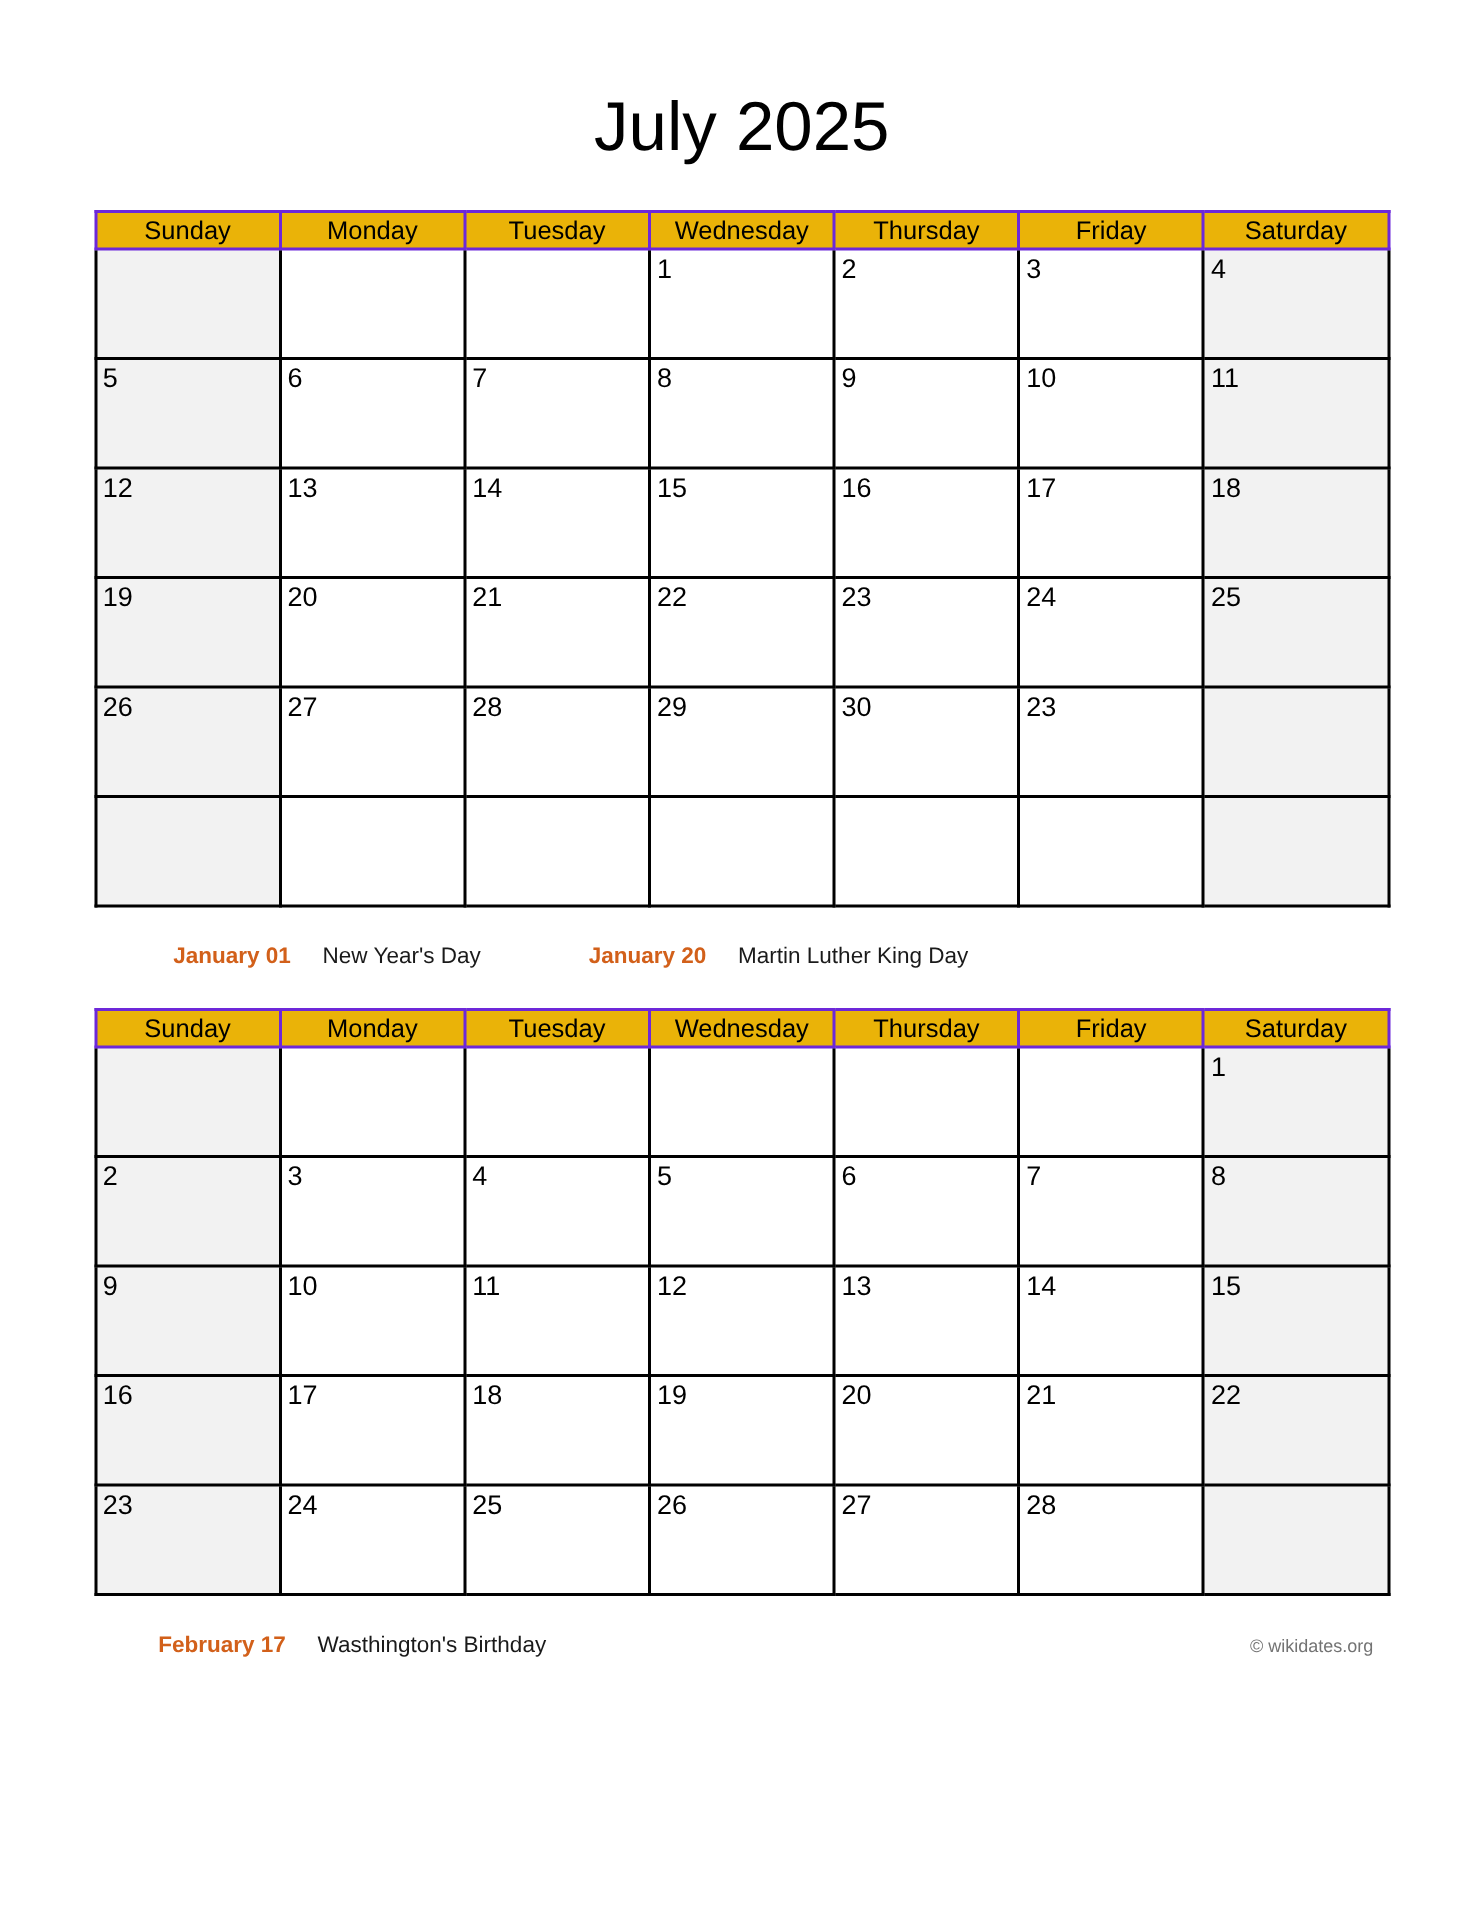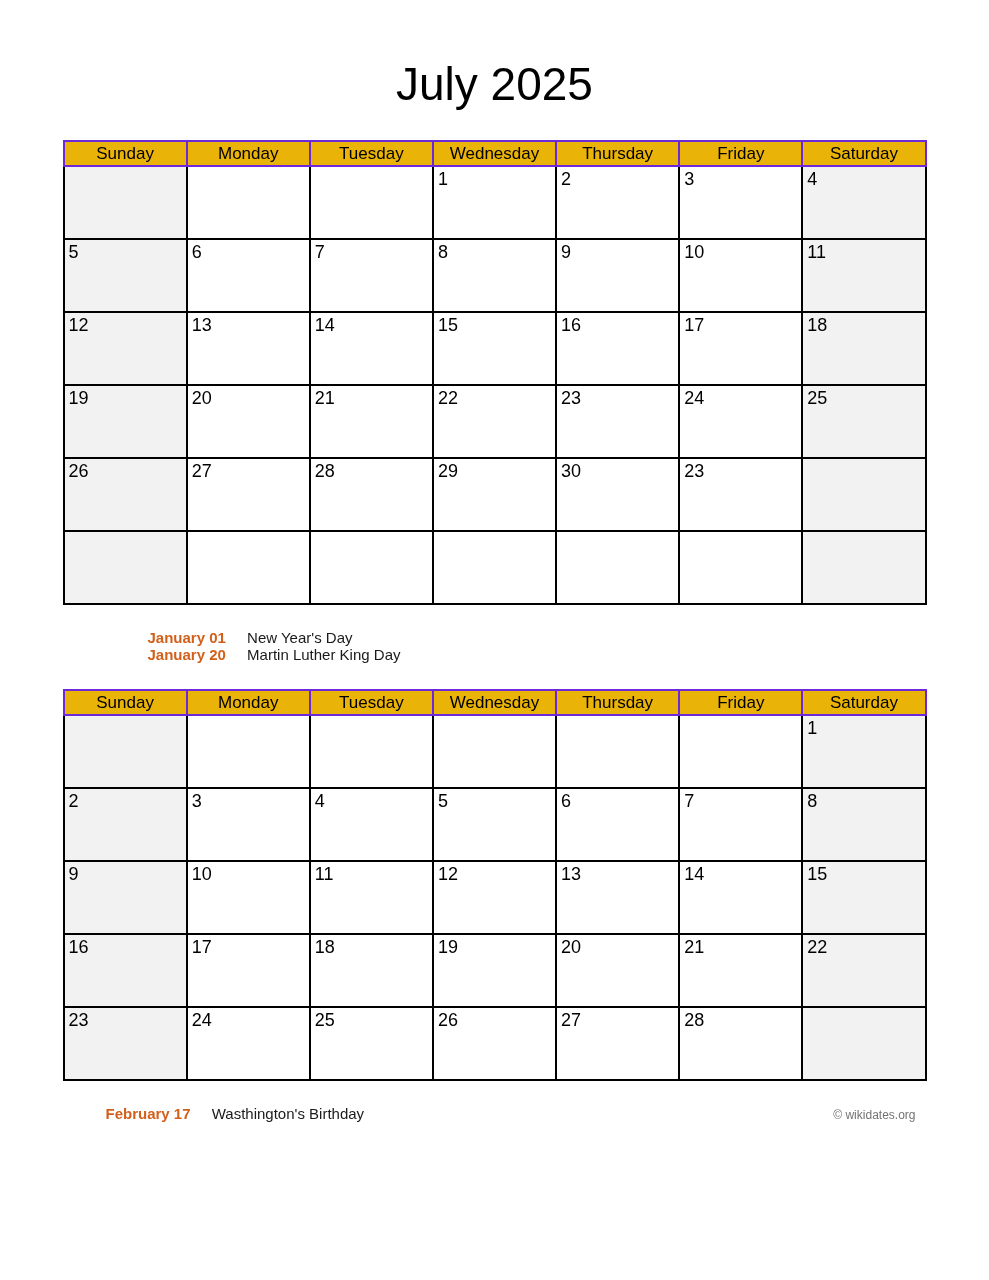--- a/index.html
+++ b/index.html
@@ -59,24 +59,24 @@
   }
 
   .holiday-row {
     width: 864px;
     margin: 24px auto 0 auto;
     box-sizing: border-box;
     font-size: 15px;
     display: flex;
     align-items: baseline;
   }
-  .holiday-row.jan { padding-left: 53px; flex-direction: column; }
+  .holiday-row.jan { padding-left: 53px; }
   .holiday-row.feb { padding-left: 43px; padding-right: 11px; gap: 21px; }
   .holiday { white-space: nowrap; }
-  .holiday + .holiday { margin-left: 32px; }
+  .holiday + .holiday { margin-left: 72px; }
   .holiday-date {
     color: #d2601a;
     font-weight: 700;
     margin-right: 17px;
   }
   .holiday-name { color: #1a1a1a; }
   .spacer { flex: 1; }
   .copyright {
     color: #737373;
     font-size: 12px;

